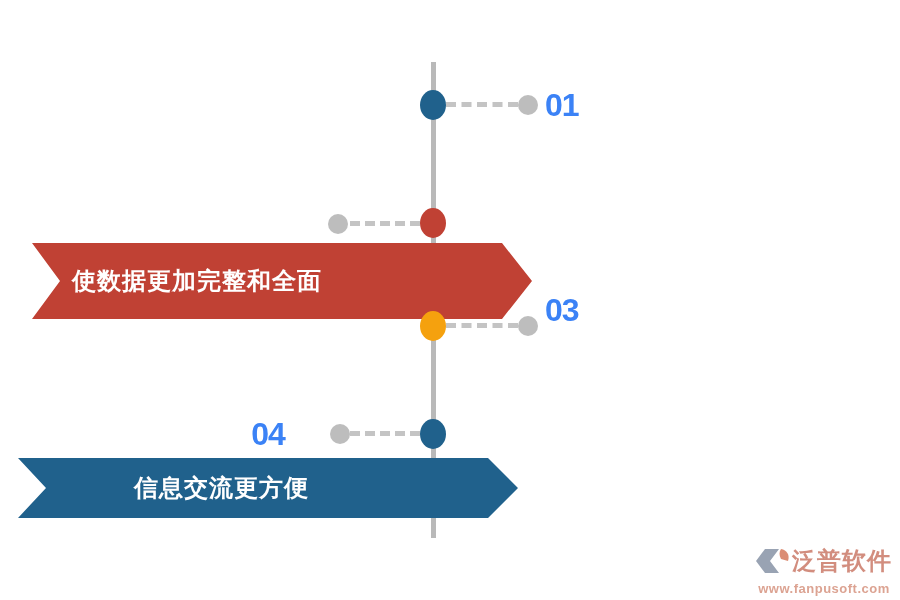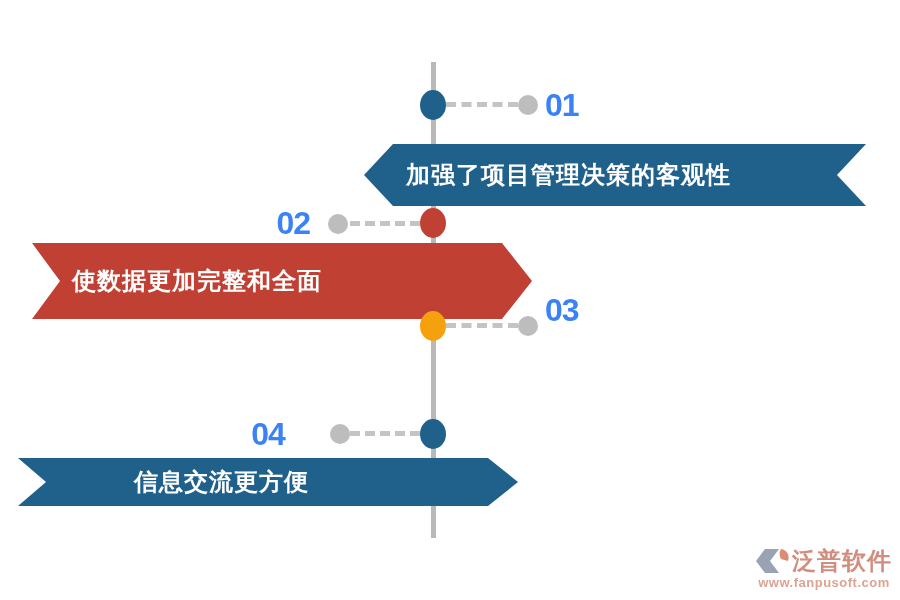--- a/index.html
+++ b/index.html
@@ -49,49 +49,45 @@
     color:#ffffff; font-weight:bold; font-size:24px; letter-spacing:1px;
     white-space:nowrap;
   }
   .b1 { left:364px; top:144px; width:502px; height:62px; padding-left:42px;
         clip-path:polygon(29px 0%, 100% 0%, 473px 50%, 100% 100%, 29px 100%, 0% 50%); }
   .b2 { left:32px;  top:243px; width:500px; height:76px; padding-left:40px;
         clip-path:polygon(0% 0%, 470px 0%, 100% 50%, 470px 100%, 0% 100%, 28px 50%);font-family:Liberation Mono, monospace; }
   .b3 { left:345px; top:346px; width:504px; height:62px; padding-left:36px;
         clip-path:polygon(28px 0%, 100% 0%, 472px 50%, 100% 100%, 28px 100%, 0% 50%); }
   .b3 { font-size:25px; }
-  .b4 { left:18px;  top:458px; width:500px; height:48px; padding-left:116px;
+  .b4 { left:18px;  top:458px; width:500px; height:60px; padding-left:116px;
         clip-path:polygon(0% 0%, 470px 0%, 100% 50%, 470px 100%, 0% 100%, 28px 50%); }
 
   
   .watermark { left:754px; top:548px; width:140px; }
   .wm-row { display:flex; align-items:center; }
   .wm-icon { width:36px; height:26px; margin-right:2px; flex:0 0 auto; }
   .brand { font-size:24px; font-weight:bold; color:#d28d7e; letter-spacing:1px; line-height:26px; white-space:nowrap; }
-  .url { font-size:13px; font-weight:bold; color:#dca392; letter-spacing:0.5px; margin-top:1px; text-align:center; white-space:nowrap; }
+  .url { font-size:13px; font-weight:bold; color:#dca392; letter-spacing:0.5px; margin-top:7px; text-align:center; white-space:nowrap; }
 </style>
 </head>
 <body>
 
 <div class="stage">
 
   <div class="abs vline"></div>
 
   <div class="abs connector c1"></div>
   <div class="abs enddot d1" style="background: rgb(189, 189, 189);"></div>
   <div class="abs node n1" style="background: rgb(32, 97, 140);"></div>
   <div class="abs num num1">01</div>
-  <div class="abs banner b1" style="background: rgb(32, 97, 140);">
-    <span>加强了项目管理决策的客观性</span>
-  </div>
 
   <div class="abs connector c2"></div>
   <div class="abs enddot d2" style="background: rgb(189, 189, 189);"></div>
   <div class="abs node n2" style="background: rgb(192, 65, 52);"></div>
-  <div class="abs num num2">02</div>
   <div class="abs banner b2" style="background: rgb(192, 65, 52);">
     <span>使数据更加完整和全面</span>
   </div>
 
   <div class="abs connector c3"></div>
   <div class="abs enddot d3" style="background: rgb(189, 189, 189);"></div>
   <div class="abs node n3" style="background: rgb(245, 161, 14);"></div>
   <div class="abs num num3">03</div>
 
   <div class="abs connector c4"></div>

